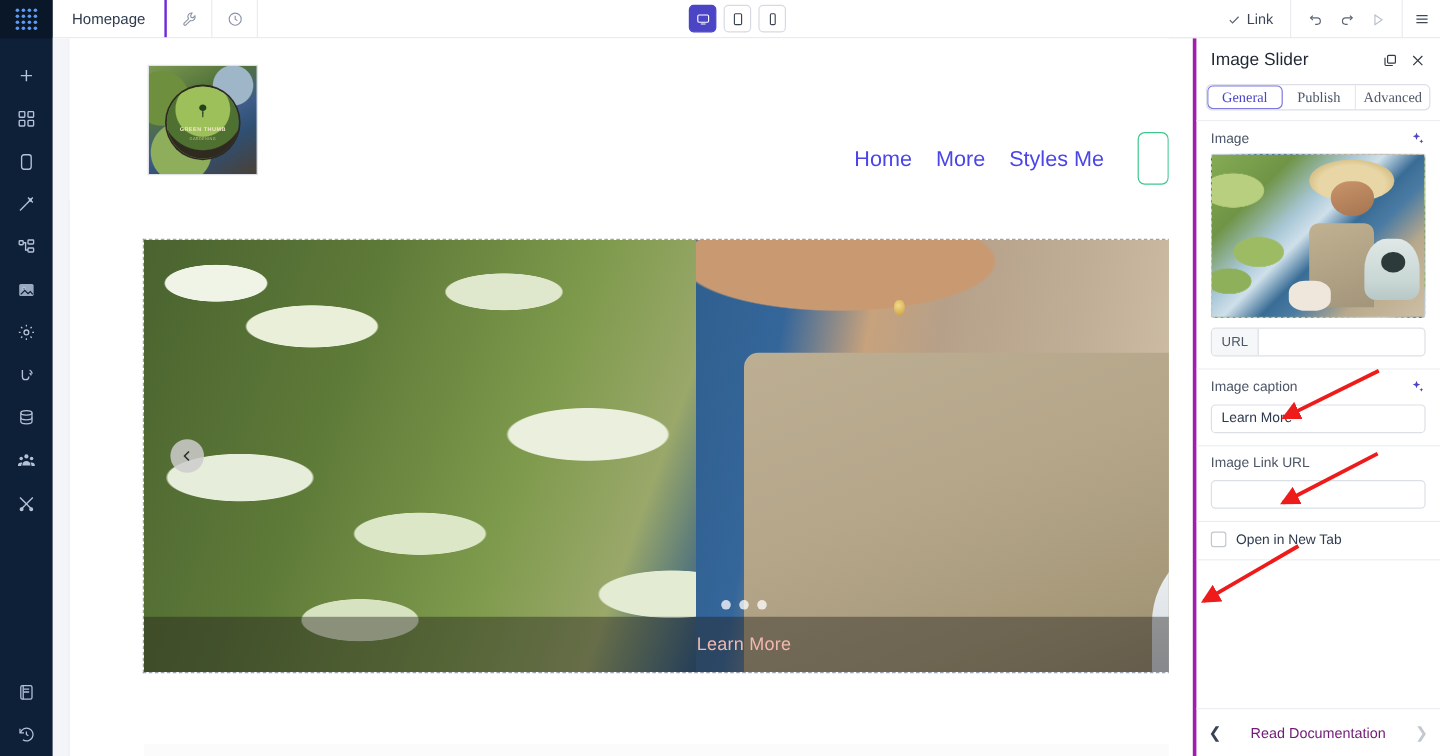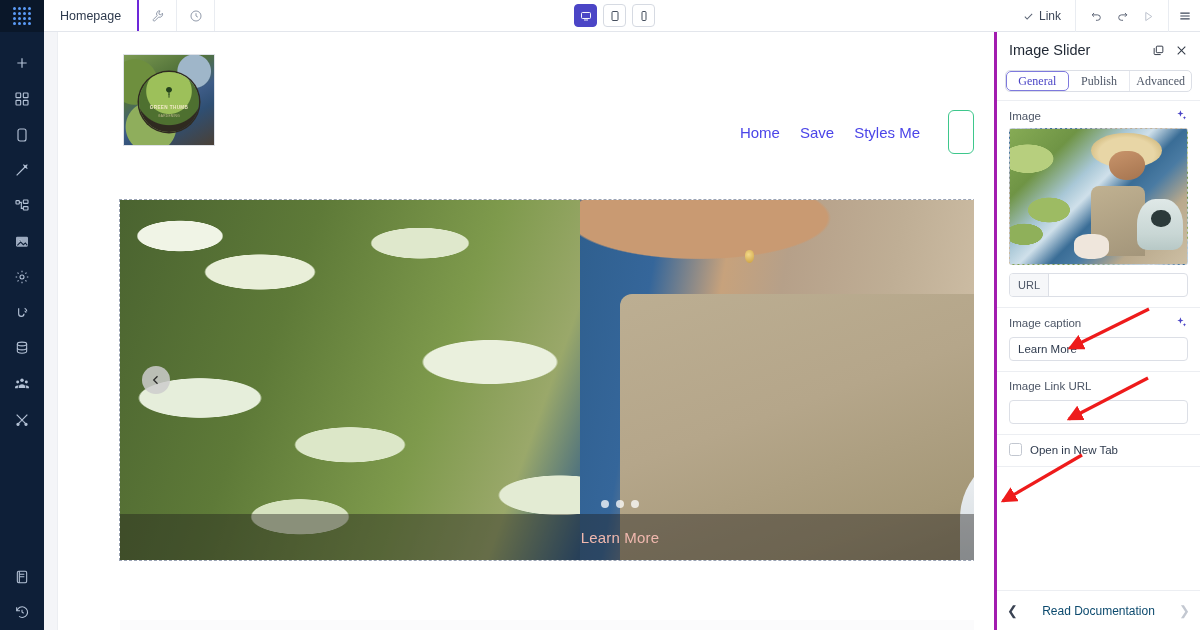--- a/index.html
+++ b/index.html
@@ -137,21 +137,21 @@
     position: absolute; top: 70%; left: 50%; transform: translateX(-50%);
     font-size: 3.2px; letter-spacing: .3px; color: #c9bf95; white-space: nowrap;
   }
   .logo-badge .tree {
     position: absolute; top: 22%; left: 50%; transform: translateX(-50%);
     width: 16px; height: 16px; color: #24421c;
   }
   #site-nav {
     position: absolute; right: 0; top: 78px; display: flex; align-items: center; gap: 20px;
   }
-  .nav-link { font-size: 15px; color: #4b45e8; cursor: pointer; white-space: nowrap; }
+  .nav-link { font-size: 18px; color: #4b45e8; cursor: pointer; white-space: nowrap; }
   #nav-cta {
     width: 26px; height: 44px; border: 1.5px solid #3ec78c; border-radius: 6px;
     background: #fff; margin-left: 8px;
   }
 
   
   #slider-wrap {
     position: absolute; left: 76px; top: 168px; width: 1000px; height: 360px;
     outline: 1px dashed #9aa3b4; outline-offset: 0;
   }
@@ -322,21 +322,21 @@
     width: 13px; height: 13px; border: 1px solid #c2c7d0; border-radius: 2.5px;
     background: #fff; cursor: pointer; flex: 0 0 auto;
   }
   .chk-label { font-size: 11.5px; color: #2e3a4d; }
   #panel-foot {
     height: 40px; border-top: 1px solid #eceef2; display: flex; align-items: center;
     padding: 0 10px; flex: 0 0 auto;
   }
   .foot-arrow { color: #3a4353; cursor: pointer; display: flex; font-size: 13px; }
   .foot-arrow.dim { color: #c3c8d1; }
-  #foot-label { flex: 1; text-align: center; font-size: 12px; color: #0c4a6e; cursor: pointer; }
+  #foot-label { flex: 1; text-align: center; font-size: 12px; color: #701a75; cursor: pointer; }
 
   
   #arrows { position: absolute; inset: 0; pointer-events: none; }
 </style>
 </head>
 <body>
 
 <div id="app">
 
   <div id="rail">
@@ -538,21 +538,21 @@
               <path d="M12 3c2.5 0 4.5 2 4.5 4.2 0 2.1-1.7 3.8-3.8 4v3.3h-1.4v-3.3c-2.1-.2-3.8-1.9-3.8-4C7.5 5 9.5 3 12 3z"></path>
               <rect x="11.3" y="13" width="1.4" height="6"></rect>
             </svg>
           <span class="bt">GREEN THUMB</span>
           <span class="bt2">GARDENING</span>
         </div>
       </div>
 
       <div id="site-nav">
         <span class="nav-link">Home</span>
-        <span class="nav-link">Save</span>
+        <span class="nav-link">More</span>
         <span class="nav-link">Styles Me</span>
         <span id="nav-cta"></span>
       </div>
     </div>
 
     <div id="slider-wrap">
       <div id="slider-photo">
         <div class="person"></div>
         <div class="apron"></div>
         <div class="neck-pend"></div>

